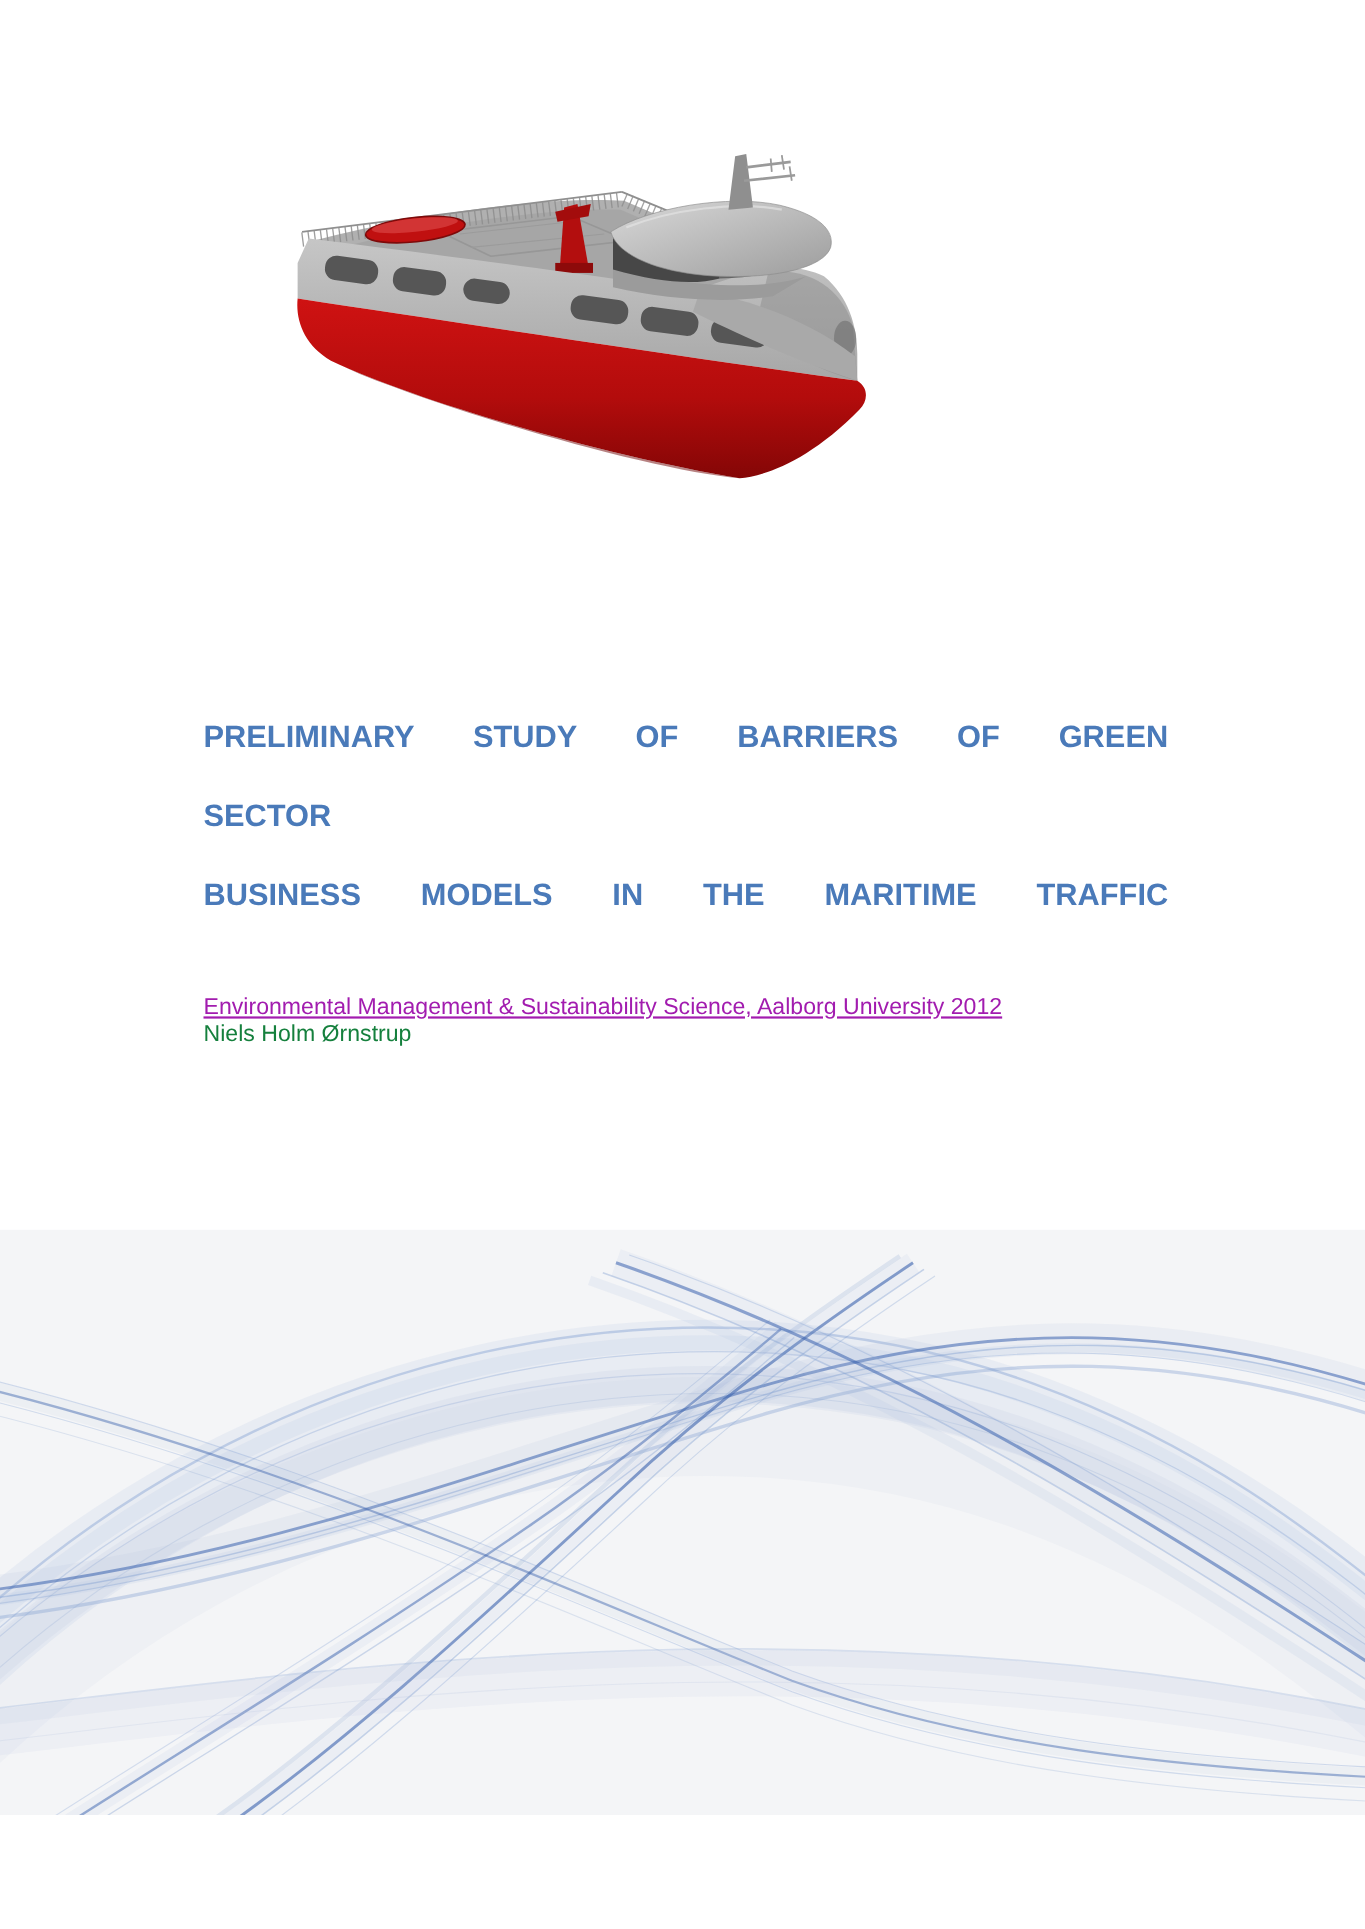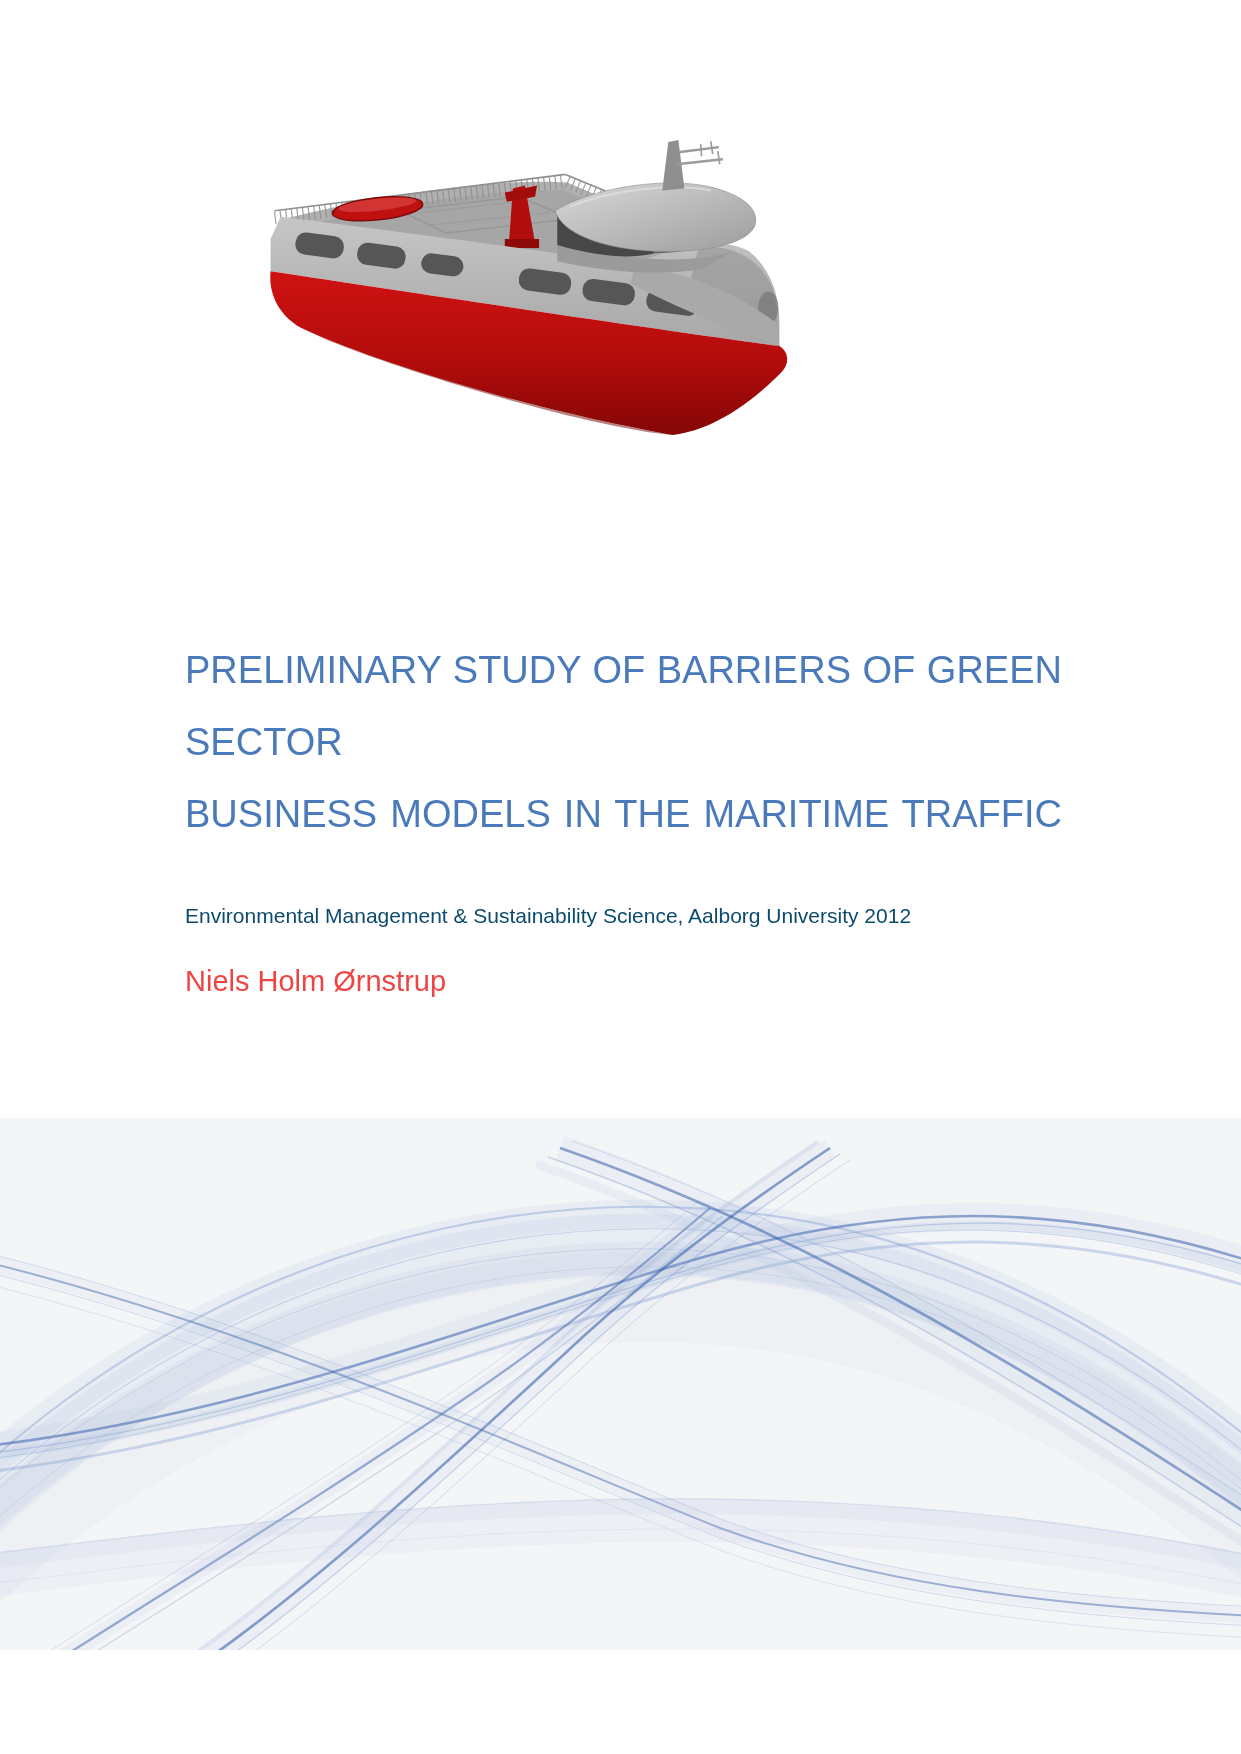--- a/index.html
+++ b/index.html
@@ -5,31 +5,31 @@
   html,body{margin:0;padding:0;}
   body{
     width:1241px;height:1754px;position:relative;background:#ffffff;
     font-family:"Liberation Sans", sans-serif;overflow:hidden;
   }
   .ship-wrap{position:absolute;left:266px;top:130px;width:526px;height:318px;}
   .ship-wrap svg{width:100%;height:100%;display:block;}
 
   .title-block{position:absolute;left:185px;top:634px;width:877px;}
   .title-line{
-    font-size:38px;font-weight:400;line-height:72px;letter-spacing:0px;
+    font-size:28px;font-weight:700;line-height:72px;letter-spacing:0px;
     color:#4a7ab9;white-space:normal;
   }
   .title-line.just{text-align:justify;text-align-last:justify;}
   .subtitle{
     position:absolute;left:185px;top:903px;width:900px;
-    font-size:21px;color:#0c4a6e;line-height:26px;
+    font-size:21px;color:#a21caf;line-height:26px;text-decoration:underline;
   }
   .author{
-    position:absolute;left:185px;top:968px;width:900px;
-    font-size:29px;color:#ef4444;line-height:26px;
+    position:absolute;left:185px;top:927px;width:900px;
+    font-size:21px;color:#15803d;line-height:26px;
   }
   .wave-band{
     position:absolute;left:0;top:1118px;width:1241px;height:532px;
     background:#f4f5f7;
   }
   .wave-band svg{width:100%;height:100%;display:block;}
 </style>
 </head>
 <body>
 

